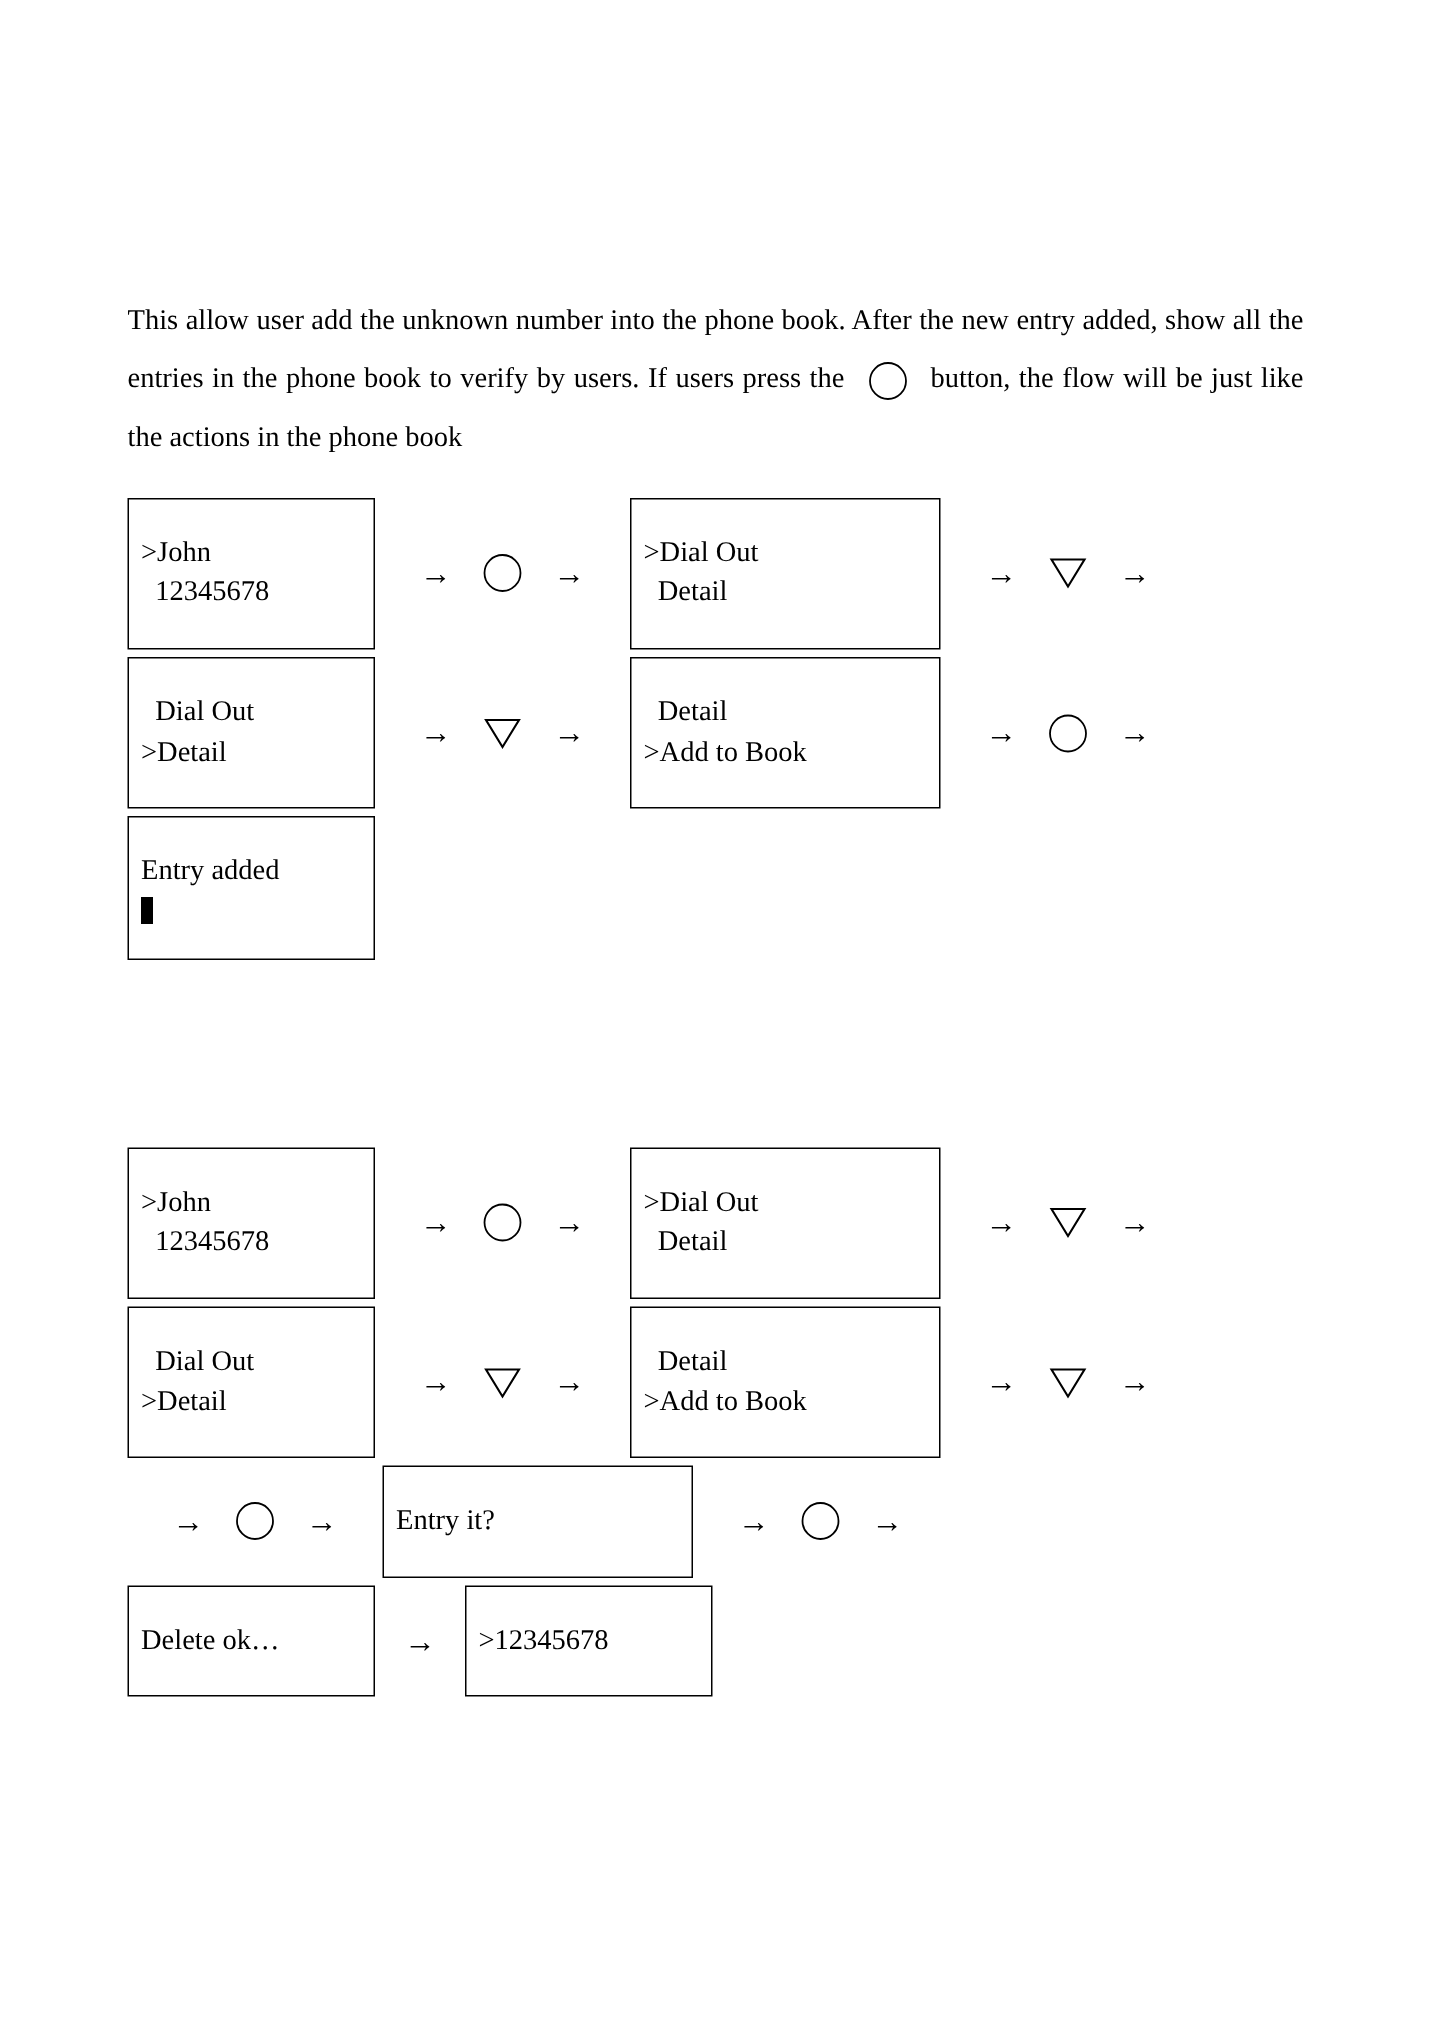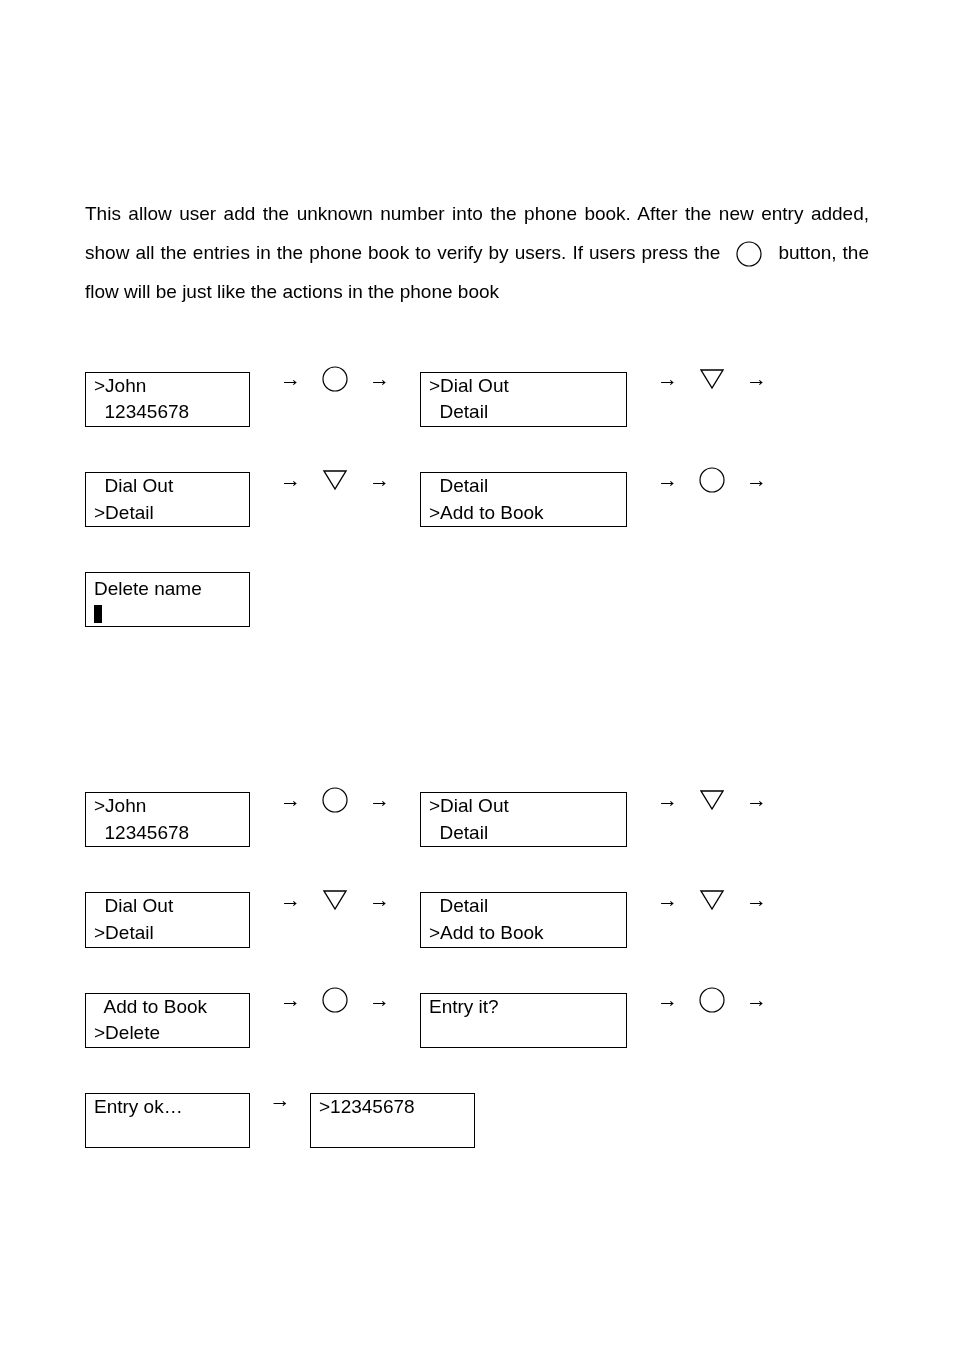--- a/index.html
+++ b/index.html
@@ -6,20 +6,21 @@
     margin: 0;
     padding: 0;
     background: #fff;
     font-family: Arial, Helvetica, sans-serif;
     font-size: 19px;
     color: #000;
     width: 954px;
   }
   .page {
     padding: 195px 85px 0 85px;
+    font-family: Liberation Serif, serif;
   }
   .intro {
     text-align: justify;
     line-height: 2.05;
   }
   .inline-icon {
     display: inline-block;
     vertical-align: middle;
     margin: 0 8px;
   }
@@ -28,28 +29,27 @@
   }
   .row {
     display: flex;
     align-items: stretch;
     margin-bottom: 5px;
   }
   .screen {
     border: 1.5px solid #000;
     width: 165px;
     min-height: 55px;
-    padding: 0 8px;
+    padding: 23px 8px;
     line-height: 1.4;
     box-sizing: border-box;
     white-space: pre;
     display: flex;
     flex-direction: column;
     justify-content: center;
-    margin-top: 40px;
   }
   .screen.wide {
     width: 207px;
   }
   .conn {
     display: flex;
     align-items: center;
     justify-content: center;
     gap: 20px;
     width: 170px;
@@ -136,21 +136,21 @@
             <svg width="28" height="28">
               <circle cx="14" cy="14" r="12" fill="none" stroke="#000" stroke-width="1.2"></circle>
             </svg>
           </span>
         <span class="arrow">→</span>
       </div>
     </div>
 
     <div class="row">
       <div class="screen">
-        <span>Delete name</span>
+        <span>Entry added</span>
         <span class="cursor-box"></span>
       </div>
     </div>
 
   </div>
 
   <div class="spacer"></div>
 
   <div class="flow-block">
 
@@ -198,22 +198,20 @@
         <span>
             <svg width="28" height="24">
               <polygon points="3,3 25,3 14,21" fill="none" stroke="#000" stroke-width="1.4"></polygon>
             </svg>
           </span>
         <span class="arrow">→</span>
       </div>
     </div>
 
     <div class="row">
-      <div class="screen">  Add to Book
-&gt;Delete</div>
       <div class="conn">
         <span class="arrow">→</span>
         <span>
             <svg width="28" height="28">
               <circle cx="14" cy="14" r="12" fill="none" stroke="#000" stroke-width="1.2"></circle>
             </svg>
           </span>
         <span class="arrow">→</span>
       </div>
       <div class="screen wide" style="justify-content:flex-start;">
@@ -225,21 +223,21 @@
             <svg width="28" height="28">
               <circle cx="14" cy="14" r="12" fill="none" stroke="#000" stroke-width="1.2"></circle>
             </svg>
           </span>
         <span class="arrow">→</span>
       </div>
     </div>
 
     <div class="row">
       <div class="screen" style="justify-content:flex-start;">
-        <span>Entry ok…</span>
+        <span>Delete ok…</span>
       </div>
       <div class="conn short">
         <span class="arrow">→</span>
       </div>
       <div class="screen" style="justify-content:flex-start;">
         <span>&gt;12345678</span>
       </div>
     </div>
 
   </div>

